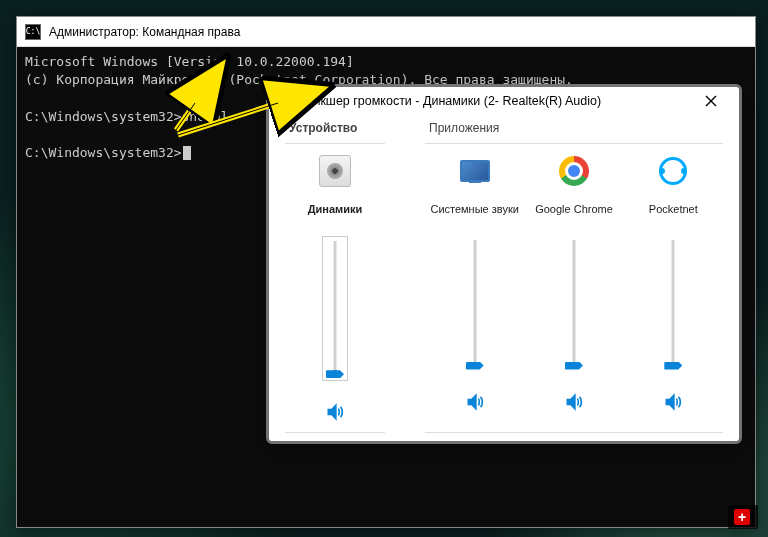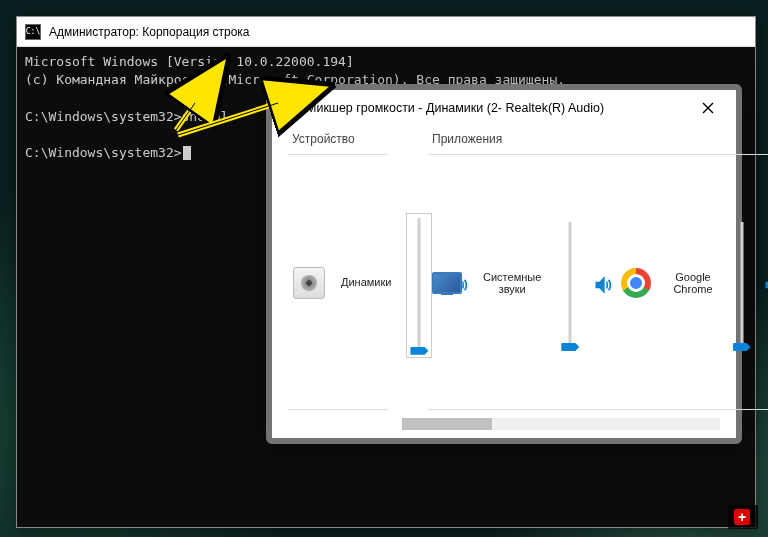--- a/index.html
+++ b/index.html
@@ -51,21 +51,21 @@
     display: inline-block; width: 8px; height: 14px;
     background: #ccc; vertical-align: text-bottom;
     margin-left: 1px;
   }
   
   .mixer-window {
     position: absolute;
     left: 266px; top: 84px;
     width: 476px; height: 360px;
     background: #fff;
-    border: 6px solid #737373;
+    border: 3px solid #737373;
     box-shadow: 0 8px 30px rgba(0,0,0,.35);
     border-radius: 6px;
     display: flex; flex-direction: column;
   }
   .mixer-titlebar {
     height: 36px;
     display: flex; align-items: center;
     padding: 0 10px; gap: 8px;
   }
   .speaker-title-icon { color: #555; }
@@ -80,31 +80,31 @@
     padding: 6px 16px 4px;
     display: flex; gap: 10px;
   }
   .section-header {
     font-size: 12px; color: #444;
     margin-bottom: 8px;
     text-align: left;
     padding-left: 4px;
   }
   .device-col, .apps-col { display: flex; flex-direction: column; }
-  .device-col { width: 100px; }
+  .device-col { width: 100px; font-weight: bold; }
   .apps-col { flex: 1; margin-left: 30px; }
   .channels {
     display: flex;
     flex: 1;
     border-top: 1px solid #ddd;
     border-bottom: 1px solid #ddd;
   }
   .channel {
     flex: 1;
-    display: flex; flex-direction: row;
+    display: flex; flex-direction: column;
     align-items: center;
     padding: 10px 4px 8px;
     gap: 15px;
   }
   .channel + .channel { }
   .ch-icon {
     width: 34px; height: 34px;
     display: flex; align-items: center; justify-content: center;
   }
   .ch-label { font-size: 11px; color: #222; text-align: center; min-height: 14px; }
@@ -225,23 +225,23 @@
   }
 </style>
 </head>
 <body>
 
 <div class="bg-deco"></div>
 
 <div class="cmd-window">
   <div class="cmd-titlebar">
     <div class="cmd-icon">C:\</div>
-    <div class="cmd-title">Администратор: Корпорация строка</div>
+    <div class="cmd-title">Администратор: Командная права</div>
   </div>
-  <div class="cmd-body"><span class="prompt-line">Microsoft Windows [Version 10.0.22000.194]</span><span class="prompt-line">(c) Командная Майкрософт (Microsoft Corporation). Все права защищены.</span>
+  <div class="cmd-body"><span class="prompt-line">Microsoft Windows [Version 10.0.22000.194]</span><span class="prompt-line">(c) Корпорация Майкрософт (Pocketnet Corporation). Все права защищены.</span>
 <span class="prompt-line"><span>C:\Windows\system32&gt;</span><span>sndvol</span></span>
 <span class="prompt-line"><span>C:\Windows\system32&gt;</span><span class="cursor"></span></span></div>
 </div>
 
 <div class="mixer-window">
   <div class="mixer-titlebar">
     <span class="speaker-title-icon">
       <svg class="spk-icon" viewBox="0 0 24 24" fill="none" stroke="currentColor" stroke-width="2">
           <path d="M4 9v6h4l5 5V4L8 9H4z"></path>
           <path d="M16 8a5 5 0 010 8"></path>

